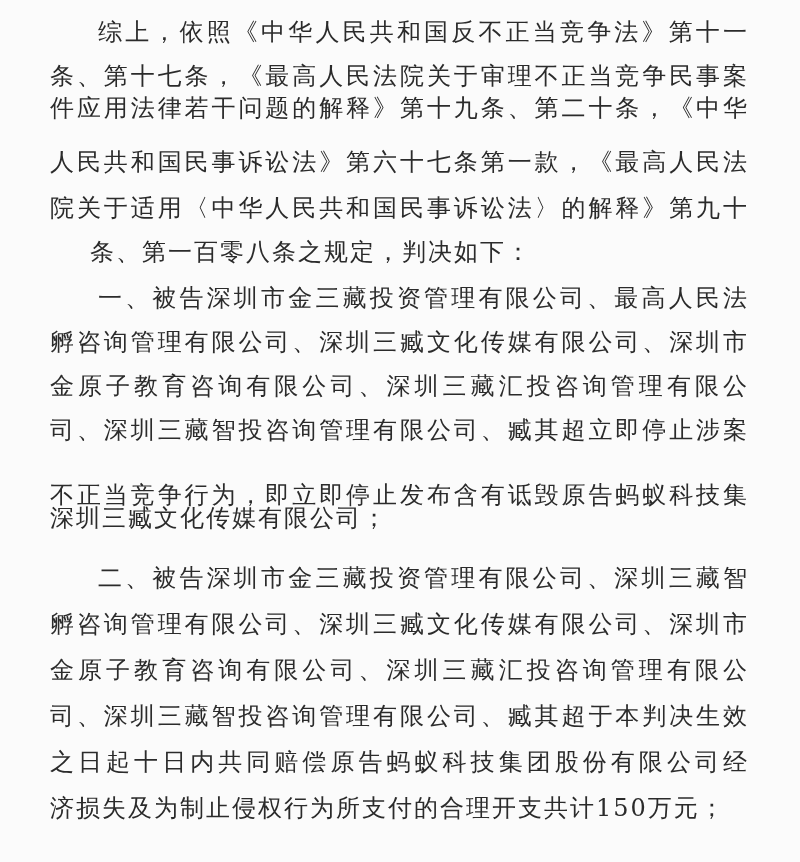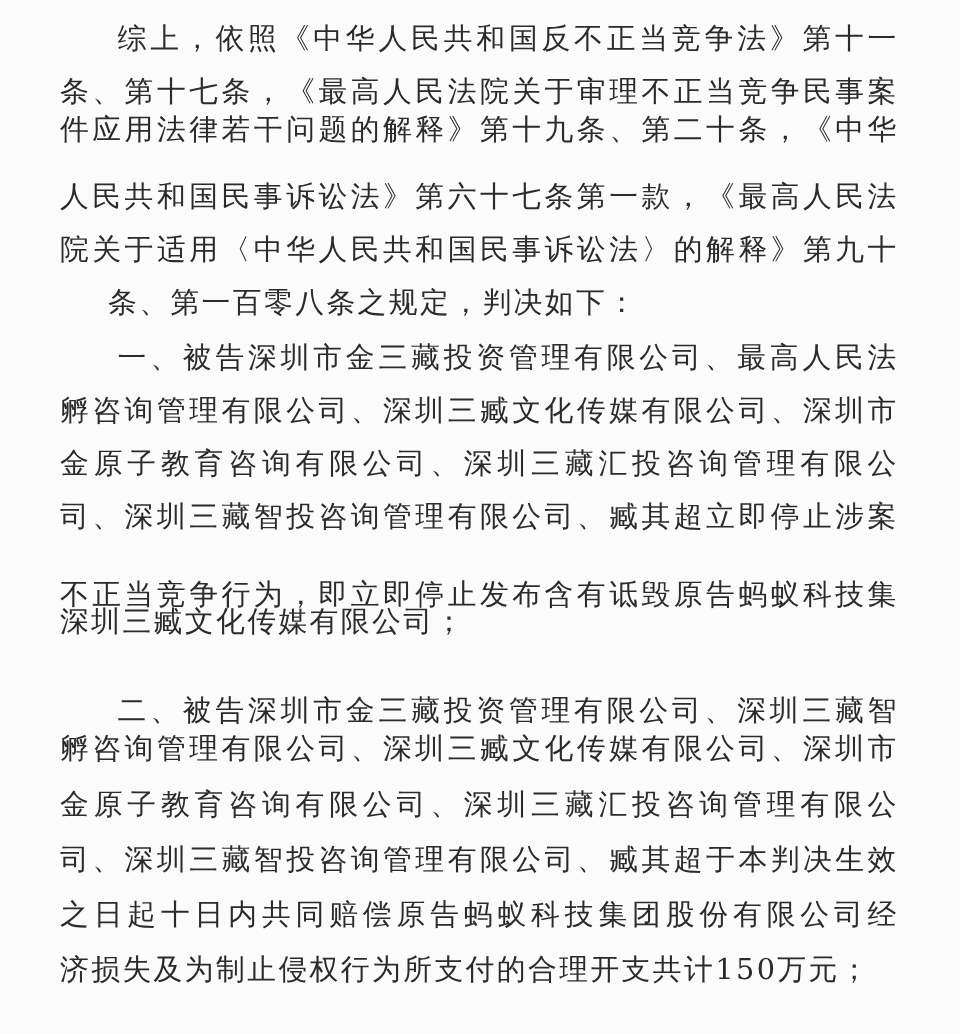--- a/index.html
+++ b/index.html
@@ -33,47 +33,48 @@
     .line.justify {
       width: 697px;
       text-align: justify;
       text-align-last: justify;
     }
     .line.indent {
       left: 48px;
     }
     .line.indent.justify {
       width: 649px;
+      font-family: Liberation Serif, serif;
     }
   </style>
 </head>
 <body>
 
 <div class="doc">
 
   <div>
     <div class="line indent justify" style="top:10px;">综上，依照《中华人民共和国反不正当竞争法》第十一</div>
     <div class="line justify" style="top:54px;">条、第十七条，《最高人民法院关于审理不正当竞争民事案</div>
     <div class="line justify" style="top:86px;">件应用法律若干问题的解释》第十九条、第二十条，《中华</div>
-    <div class="line justify" style="top:142px;">人民共和国民事诉讼法》第六十七条第一款，《最高人民法</div>
+    <div class="line justify" style="top:142px;font-family:Liberation Mono, monospace;">人民共和国民事诉讼法》第六十七条第一款，《最高人民法</div>
     <div class="line justify" style="top:186px;">院关于适用〈中华人民共和国民事诉讼法〉的解释》第九十</div>
     <div class="line" style="top:230px; letter-spacing:2px;margin-left:40px;">条、第一百零八条之规定，判决如下：</div>
   </div>
 
   <div>
     <div class="line indent justify" style="top:276px;">一、被告深圳市金三藏投资管理有限公司、最高人民法</div>
     <div class="line justify" style="top:320px;">孵咨询管理有限公司、深圳三臧文化传媒有限公司、深圳市</div>
     <div class="line justify" style="top:364px;">金原子教育咨询有限公司、深圳三藏汇投咨询管理有限公</div>
     <div class="line justify" style="top:408px;">司、深圳三藏智投咨询管理有限公司、臧其超立即停止涉案</div>
     <div class="line justify" style="top:452px;margin-top:21px;">不正当竞争行为，即立即停止发布含有诋毁原告蚂蚁科技集</div>
     <div class="line" style="top:496px; letter-spacing:2px;">深圳三臧文化传媒有限公司；</div>
   </div>
 
   <div>
-    <div class="line indent justify" style="top:556px;margin-top:14px;">二、被告深圳市金三藏投资管理有限公司、深圳三藏智</div>
+    <div class="line indent justify" style="top:556px;">二、被告深圳市金三藏投资管理有限公司、深圳三藏智</div>
     <div class="line justify" style="top:602px;">孵咨询管理有限公司、深圳三臧文化传媒有限公司、深圳市</div>
     <div class="line justify" style="top:648px;">金原子教育咨询有限公司、深圳三藏汇投咨询管理有限公</div>
     <div class="line justify" style="top:694px;">司、深圳三藏智投咨询管理有限公司、臧其超于本判决生效</div>
     <div class="line justify" style="top:740px;">之日起十日内共同赔偿原告蚂蚁科技集团股份有限公司经</div>
     <div class="line" style="top:786px; letter-spacing:2px;">济损失及为制止侵权行为所支付的合理开支共计150万元；</div>
   </div>
 
 </div>
 
 </body></html>

